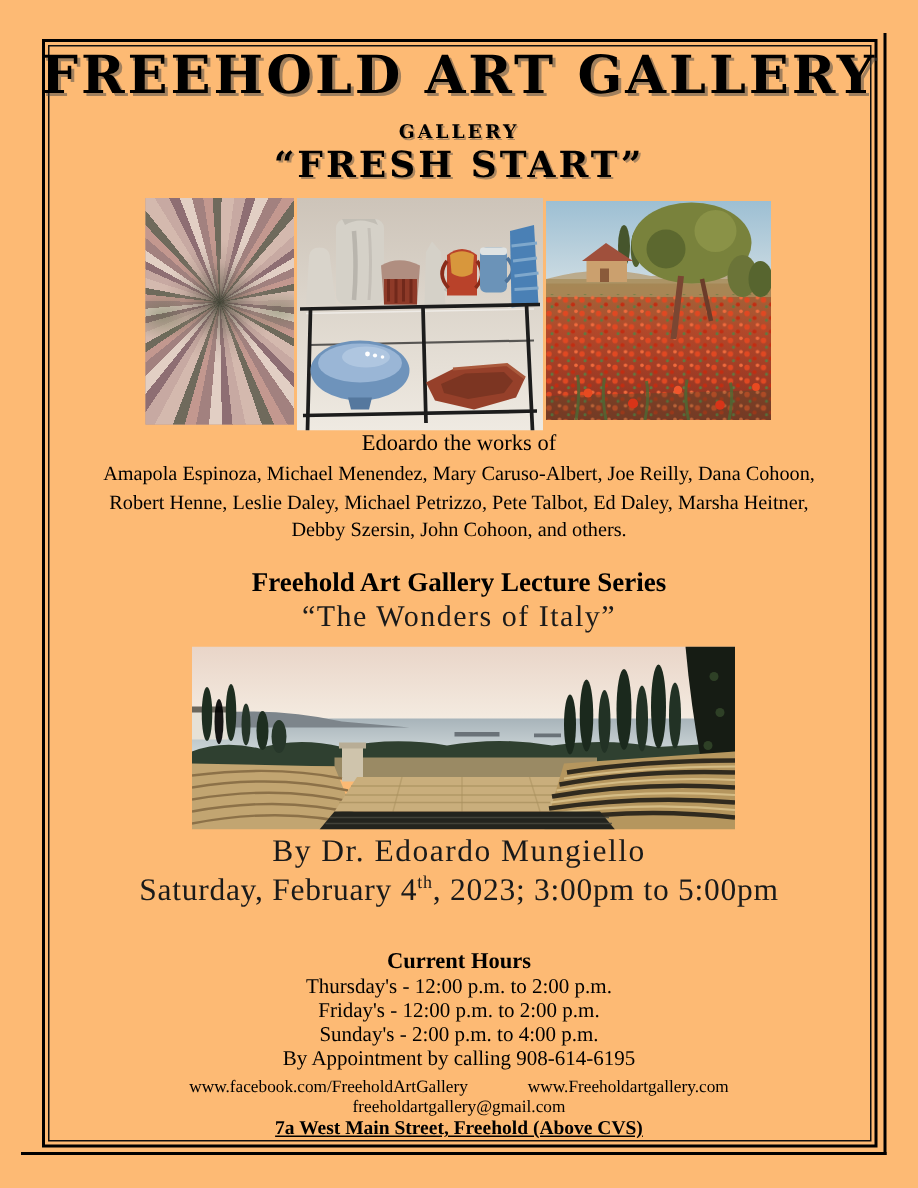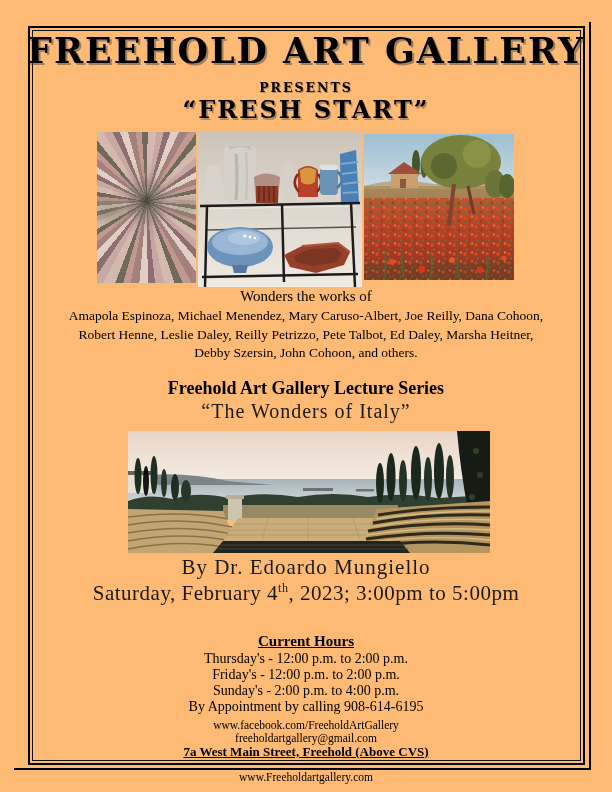--- a/index.html
+++ b/index.html
@@ -42,40 +42,40 @@
   .art-amphitheater{left:128px;top:431px;width:362px;height:122px;}
   
   .includes{top:288px;font-size:15px;}
   .artists{top:307px;font-size:13.5px;line-height:18.5px;}
   .series{top:378px;font-size:18px;font-weight:700;}
   .wonders{top:400px;font-size:20px;letter-spacing:1px;color:#1a1a1a;}
   .speaker{top:555px;font-size:21px;letter-spacing:1px;color:#1a1a1a;}
   .dateline{top:581px;font-size:21px;letter-spacing:0.5px;color:#1a1a1a;}
   .dateline sup{font-size:12px;margin-top:16px;}
   .doors{top:613px;font-size:14px;}
-  .hours-heading{top:633px;font-size:15px;font-weight:700;text-decoration:underline;}
+  .hours-heading{top:633px;font-size:15px;font-weight:700;}
   .hours-line{font-size:14px;}
   .h0{top:651px}.h1{top:667px}.h2{top:683px}.h3{top:699px;font-size:14px;}
-  .weblinks{top:719px;font-size:11.5px;display:flex;justify-content:center;gap:40px;flex-direction:column;}
+  .weblinks{top:719px;font-size:11.5px;display:flex;justify-content:center;gap:40px;}
   .email{top:732px;font-size:11.5px;}
   .address{top:744px;font-size:13px;font-weight:700;text-decoration:underline;}
 </style>
 </head>
 <body>
 
 <div class="page">
 
   <div class="shadow-right"></div>
   <div class="shadow-bottom"></div>
   <div class="frame">
     <div class="frame-inner"></div>
   </div>
 
   <div class="ctext gallery-title">FREEHOLD ART GALLERY</div>
-  <div class="ctext presents">PRESENTS</div>
+  <div class="ctext presents">GALLERY</div>
   <div class="ctext exhibit-title">“FRESH START”</div>
 
   <div class="art art-abstract" aria-label="abstract starburst painting"></div>
 
   <svg class="art art-pottery" viewBox="0 0 164 155" aria-label="ceramic pitchers and bowls on display shelf">
     <defs>
       <linearGradient id="potbg" x1="0" y1="0" x2="0" y2="1">
         <stop offset="0" stop-color="#cdc4b9"></stop>
           <stop offset="0.45" stop-color="#dcd5cb"></stop>
           <stop offset="1" stop-color="#efeae2"></stop>
@@ -160,24 +160,24 @@
     <rect x="36" y="45" width="6" height="9" fill="#8a5a3a"></rect>
     <ellipse cx="97" cy="28" rx="40" ry="27" fill="#79823c"></ellipse>
     <circle cx="80" cy="32" r="13" fill="#5c682f"></circle>
     <circle cx="113" cy="20" r="14" fill="#8a9247"></circle>
     <path d="M90,50 L85,92" stroke="#7a4632" stroke-width="4" fill="none"></path>
     <path d="M104,52 L110,80" stroke="#6b3c2a" stroke-width="3" fill="none"></path>
     <ellipse cx="131" cy="50" rx="10" ry="14" fill="#6b7438"></ellipse>
     <ellipse cx="143" cy="52" rx="8" ry="12" fill="#57652f"></ellipse>
   </svg>
 
-  <div class="ctext includes">Wonders the works of</div>
+  <div class="ctext includes">Edoardo the works of</div>
   <div class="ctext artists">
     <div>Amapola Espinoza, Michael Menendez, Mary Caruso-Albert, Joe Reilly, Dana Cohoon,</div>
-    <div>Robert Henne, Leslie Daley, Reilly Petrizzo, Pete Talbot, Ed Daley, Marsha Heitner,</div>
+    <div>Robert Henne, Leslie Daley, Michael Petrizzo, Pete Talbot, Ed Daley, Marsha Heitner,</div>
     <div>Debby Szersin, John Cohoon, and others.</div>
   </div>
 
   <div class="ctext series">Freehold Art Gallery Lecture Series</div>
   <div class="ctext wonders">“The Wonders of Italy”</div>
 
   <svg class="art art-amphitheater" viewBox="0 0 362 122" aria-label="ancient amphitheater overlooking the sea in Italy">
     <defs>
       <linearGradient id="amsky" x1="0" y1="0" x2="0" y2="1">
         <stop offset="0" stop-color="#e9d5c8"></stop>

